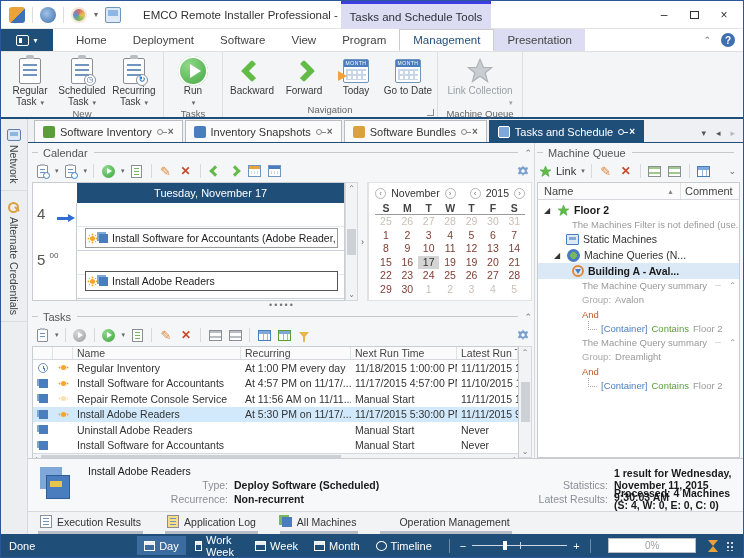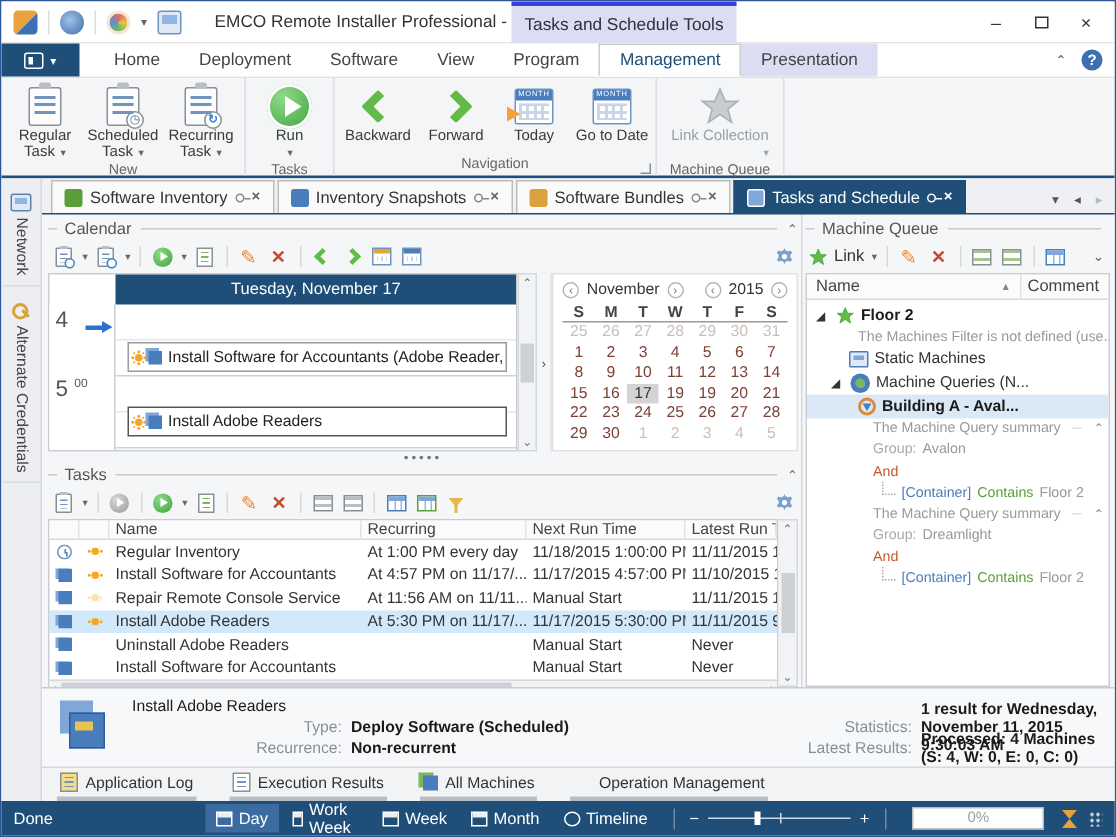--- a/index.html
+++ b/index.html
@@ -883,27 +883,27 @@
           <div class="dlabel">Recurrence:</div>
           <div class="dval">Non-recurrent</div>
           <div class="dlabel">Latest Results:</div>
           <div class="dval">Processed: 4 Machines (S: 4, W: 0, E: 0, C: 0)</div>
         </div>
       </div>
 
       <div class="bottomtabs">
 
           <div class="btab">
+            <span class="bico results"></span>
+            <span>Execution Results</span>
+          </div>
+
+          <div class="btab">
             <span class="bico log"></span>
             <span>Application Log</span>
-          </div>
-
-          <div class="btab">
-            <span class="bico results"></span>
-            <span>Execution Results</span>
           </div>
 
           <div class="btab">
             <span class="bico machines"></span>
             <span>All Machines</span>
           </div>
 
           <div class="btab">
             <span class="bico ops"></span>
             <span>Operation Management</span>

